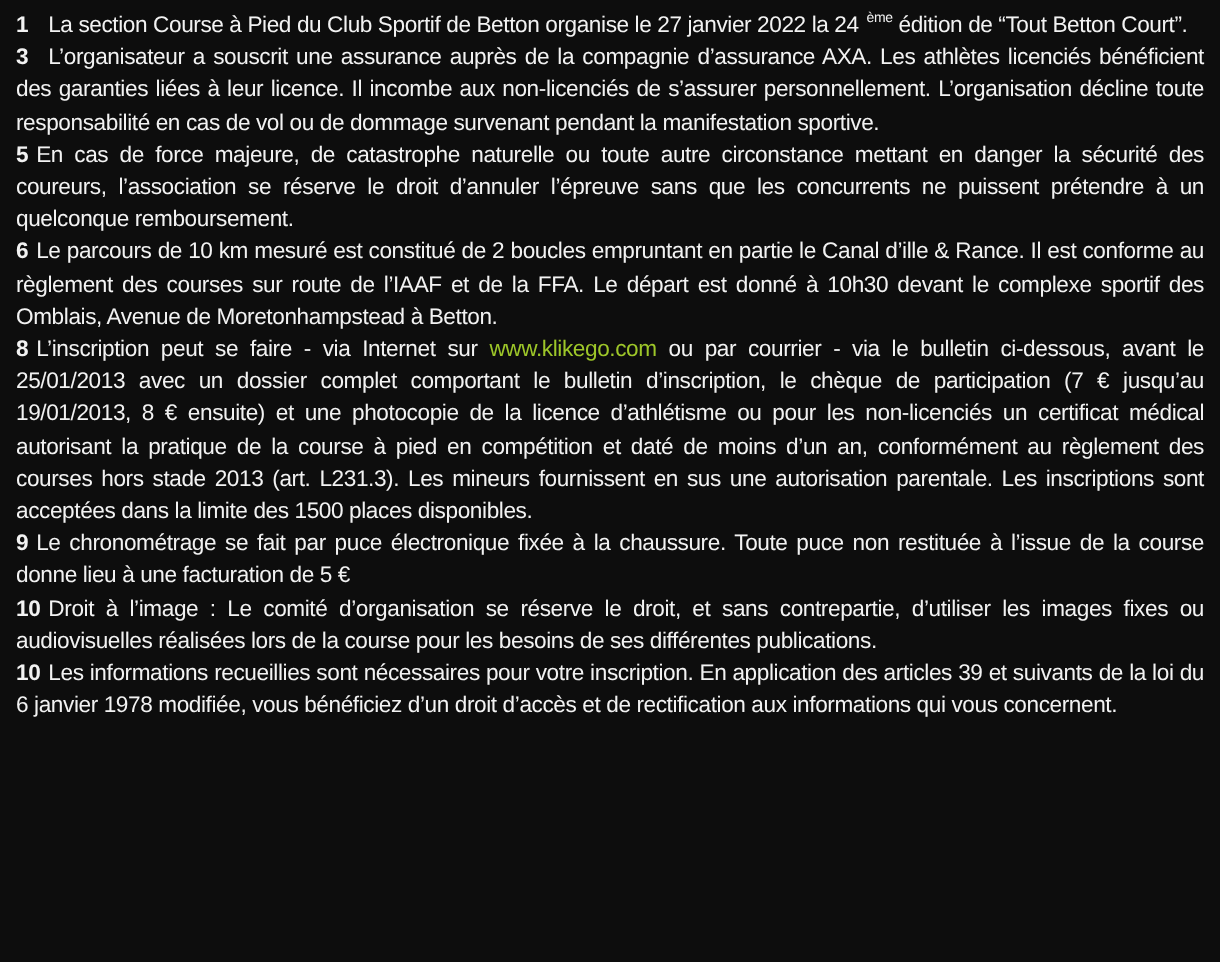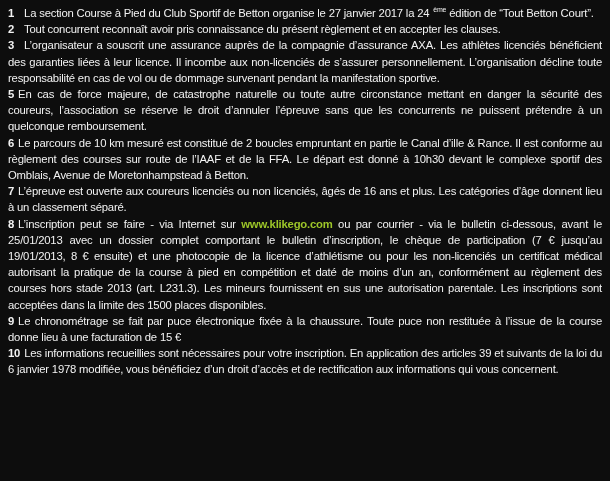--- a/index.html
+++ b/index.html
@@ -43,29 +43,27 @@
   sup.sup{
     font-size:7px;
     line-height:0;
     vertical-align:super;
     margin-left:1px;
   }
   a.link{
     color:var(--link);
     text-decoration:none;
     cursor:pointer;
-    font-weight:bold;
   }
 </style>
 </head>
 <body>
 
 <div class="doc" id="doc">
-    <p class="item"><b class="num wide">1</b><span>La section Course à Pied du Club Sportif de Betton organise le 27 janvier 2017 la 24 </span><sup class="sup">ème</sup><span> édition de “Tout Betton Court”.</span></p>
-    <p class="item"><b class="num wide">2</b><span>Tout concurrent reconnaît avoir pris connaissance du présent règlement et en accepter les clauses.</span></p>
+    <p class="item"><b class="num wide">1</b><span>La section Course à Pied du Club Sportif de Betton organise le 27 janvier 2022 la 24 </span><sup class="sup">ème</sup><span> édition de “Tout Betton Court”.</span></p>
     <p class="item"><b class="num wide">3</b><span>L’organisateur a souscrit une assurance auprès de la compagnie d’assurance AXA. Les athlètes licenciés bénéficient des garanties liées à leur licence. Il incombe aux non-licenciés de s’assurer personnellement. L’organisation décline toute responsabilité en cas de vol ou de dommage survenant pendant la manifestation sportive.</span></p>
     <p class="item"><b class="num">5</b><span>En cas de force majeure, de catastrophe naturelle ou toute autre circonstance mettant en danger la sécurité des coureurs, l’association se réserve le droit d’annuler l’épreuve sans que les concurrents ne puissent prétendre à un quelconque remboursement.</span></p>
     <p class="item"><b class="num">6</b><span>Le parcours de 10 km mesuré est constitué de 2 boucles empruntant en partie le Canal d’ille &amp; Rance. Il est conforme au règlement des courses sur route de l’IAAF et de la FFA. Le départ est donné à 10h30 devant le complexe sportif des Omblais, Avenue de Moretonhampstead à Betton.</span></p>
-    <p class="item"><b class="num">7</b><span>L’épreuve est ouverte aux coureurs licenciés ou non licenciés, âgés de 16 ans et plus. Les catégories d’âge donnent lieu à un classement séparé.</span></p>
     <p class="item"><b class="num">8</b><span>L’inscription peut se faire - via Internet sur </span><a class="link" href="#">www.klikego.com</a><span> ou par courrier - via le bulletin ci-dessous, avant le 25/01/2013 avec un dossier complet comportant le bulletin d’inscription, le chèque de participation (7 € jusqu’au 19/01/2013, 8 € ensuite) et une photocopie de la licence d’athlétisme ou pour les non-licenciés un certificat médical autorisant la pratique de la course à pied en compétition et daté de moins d’un an, conformément au règlement des courses hors stade 2013 (art. L231.3). Les mineurs fournissent en sus une autorisation parentale. Les inscriptions sont acceptées dans la limite des 1500 places disponibles.</span></p>
-    <p class="item"><b class="num">9</b><span>Le chronométrage se fait par puce électronique fixée à la chaussure. Toute puce non restituée à l’issue de la course donne lieu à une facturation de 15 €</span></p>
+    <p class="item"><b class="num">9</b><span>Le chronométrage se fait par puce électronique fixée à la chaussure. Toute puce non restituée à l’issue de la course donne lieu à une facturation de 5 €</span></p>
+    <p class="item"><b class="num">10</b><span>Droit à l’image : Le comité d’organisation se réserve le droit, et sans contrepartie, d’utiliser les images fixes ou audiovisuelles réalisées lors de la course pour les besoins de ses différentes publications.</span></p>
     <p class="item"><b class="num">10</b><span>Les informations recueillies sont nécessaires pour votre inscription. En application des articles 39 et suivants de la loi du 6 janvier 1978 modifiée, vous bénéficiez d’un droit d’accès et de rectification aux informations qui vous concernent.</span></p>
   </div>
 
 </body></html>

